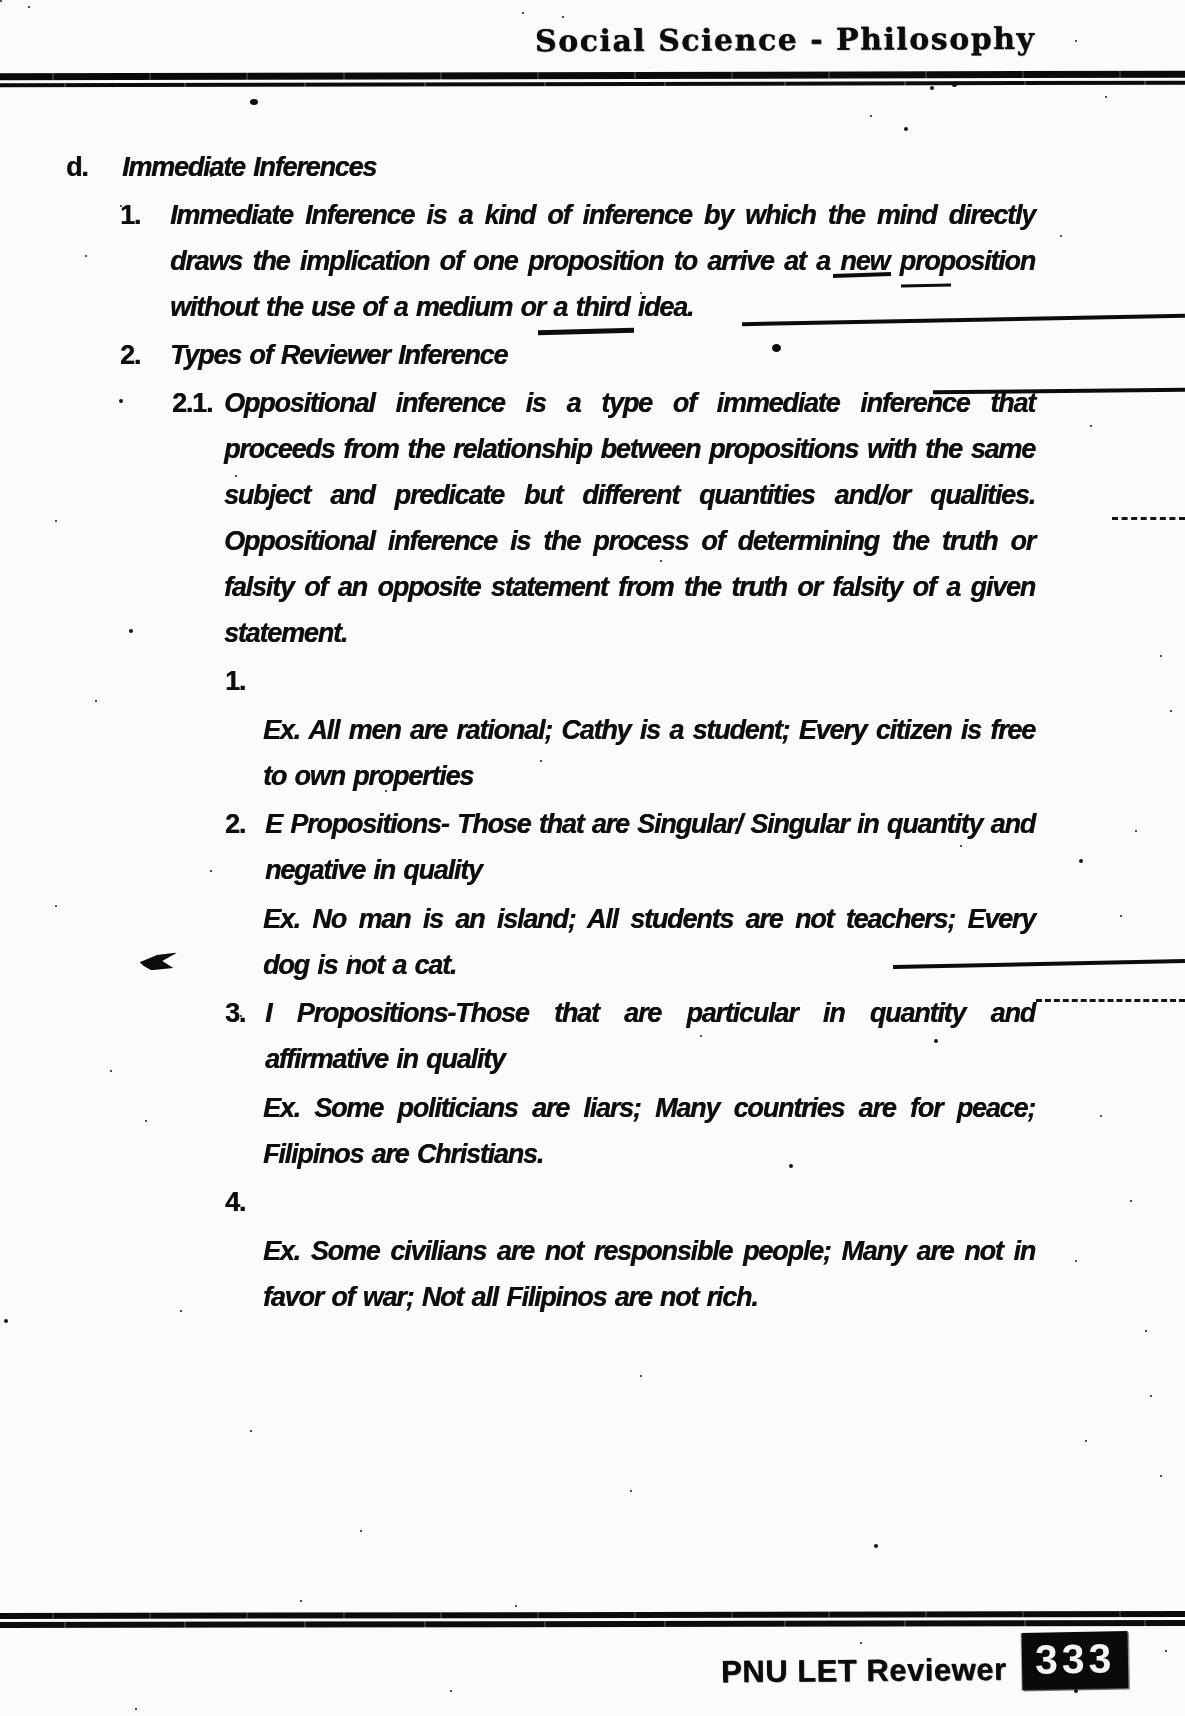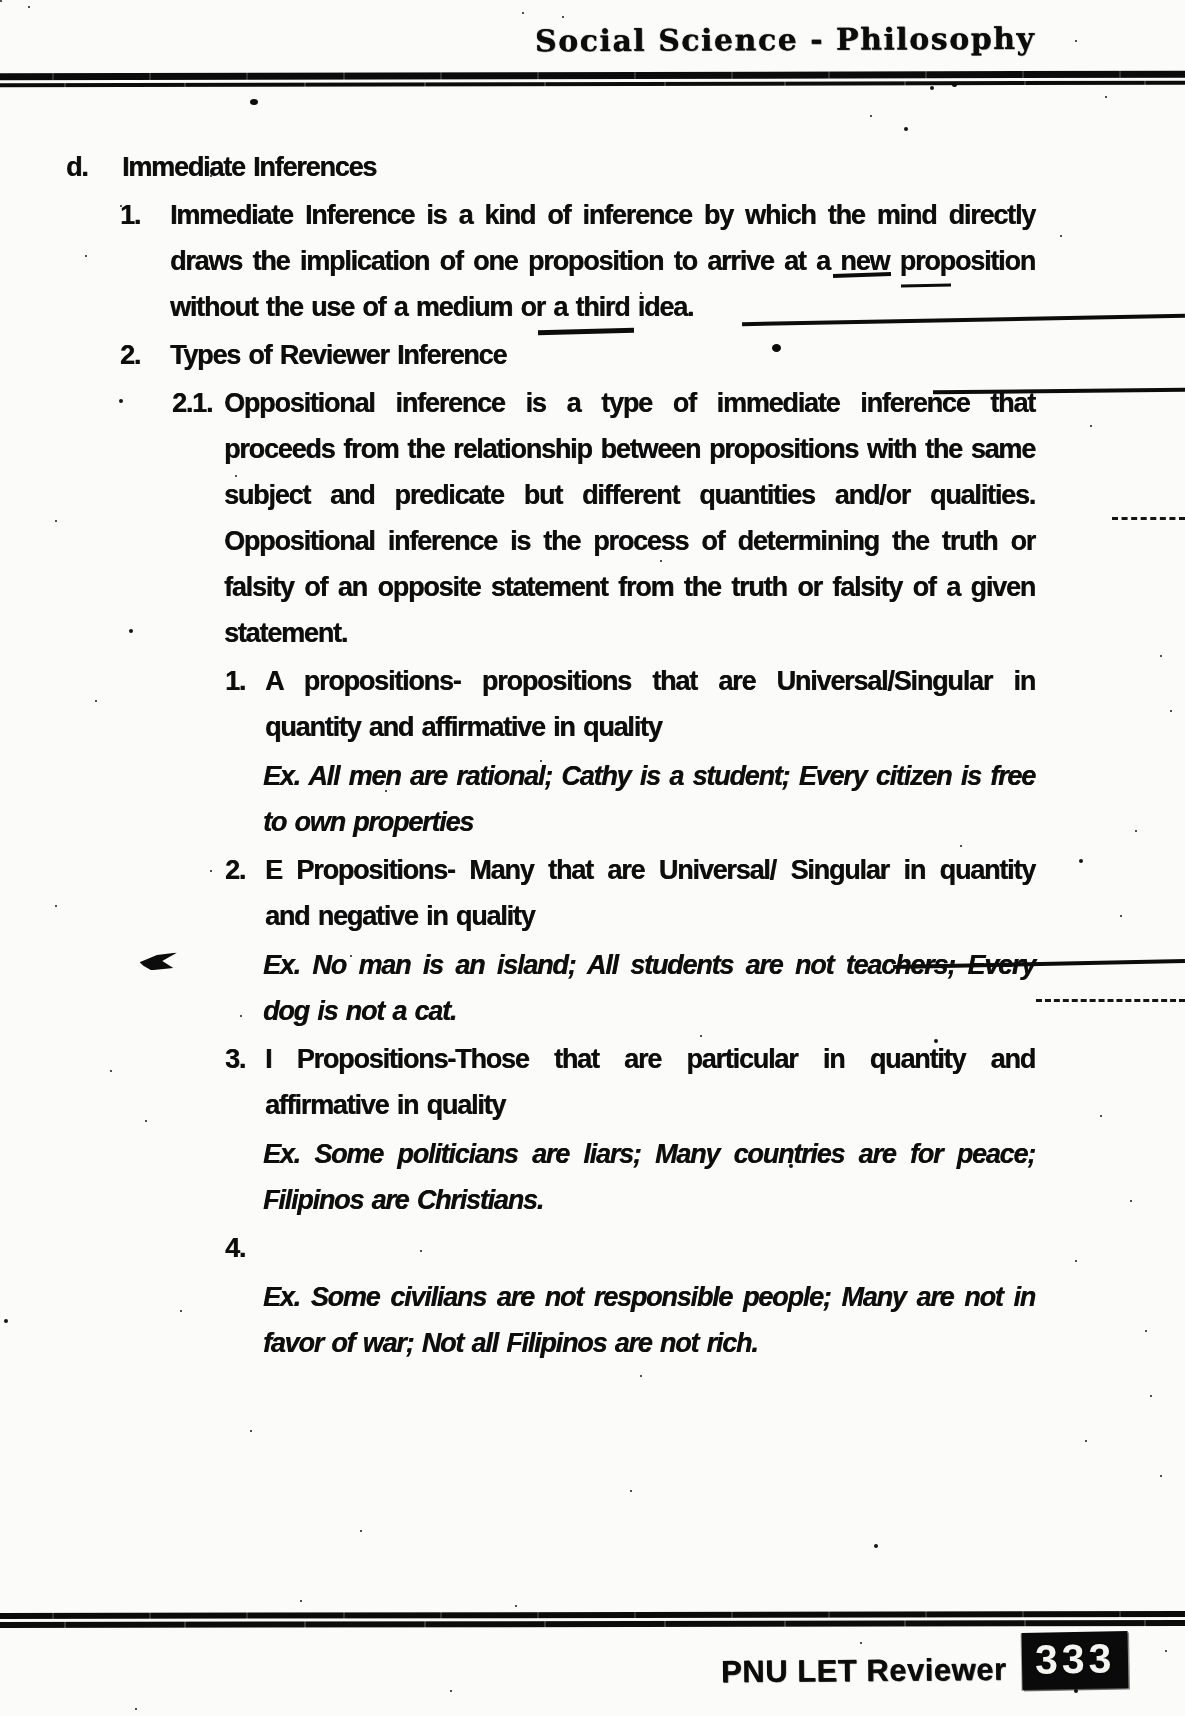--- a/index.html
+++ b/index.html
@@ -39,21 +39,21 @@
 
   
   .content {
     position:absolute; top:142px; left:0; width:1035px;
     color:#0d0d0d; font-size:27px; font-weight:700;
     line-height:46px; letter-spacing:-1.2px; word-spacing:2px;
     text-shadow:0.4px 0.3px 0.6px rgba(5,5,5,.75);
   }
   .row { display:flex; align-items:flex-start; margin-top:2px; }
   .num { flex:0 0 auto; }
-  .txt { flex:1 1 auto; }
+  .txt { flex:1 1 auto;font-style:italic; }
   .just { text-align:justify; }
   .lvl-d { padding-left:66px; } .lvl-d .num { width:56px; }
   .lvl-1 { padding-left:120px; } .lvl-1 .num { width:50px; }
   .lvl-2 { padding-left:172px; } .lvl-2 .num { width:52px; }
   .lvl-3 { padding-left:225px; } .lvl-3 .num { width:40px; }
   .para { margin:2px 0 0 220px; width:815px; text-align:justify; }
   .example { margin:3px 0 0 263px; width:772px; font-style:italic; text-align:justify; }
 
   
   .art { position:absolute; background:#0c0c0c; }
@@ -150,27 +150,26 @@
 
     <div class="row lvl-2">
       <span class="num">2.1.</span>
       <div class="txt just">Oppositional inference is a type of immediate inference that proceeds from the relationship between propositions with the same subject and predicate but different quantities and/or qualities. Oppositional inference is the process of determining the truth or falsity of an opposite statement from the truth or falsity of a given statement.</div>
     </div>
 
 
 
     <div class="row lvl-3">
       <span class="num">1.</span>
-      <div class="txt just">A propositions- propositions that are Universal/Singular in quantity and affirmative in quality</div>
     </div>
     <div class="example">Ex. All men are rational; Cathy is a student; Every citizen is free to own properties</div>
 
     <div class="row lvl-3">
       <span class="num">2.</span>
-      <div class="txt just">E Propositions- Many that are Universal/ Singular in quantity and negative in quality</div>
+      <div class="txt just">E Propositions- Those that are Singular/ Singular in quantity and negative in quality</div>
     </div>
     <div class="example">Ex.  No man is an island; All students are not teachers; Every dog is not a cat.</div>
 
     <div class="row lvl-3">
       <span class="num">3.</span>
       <div class="txt just">I Propositions-Those that are particular in quantity and affirmative in quality</div>
     </div>
     <div class="example">Ex.  Some politicians are liars; Many countries are for peace; Filipinos are Christians.</div>
 
     <div class="row lvl-3">

